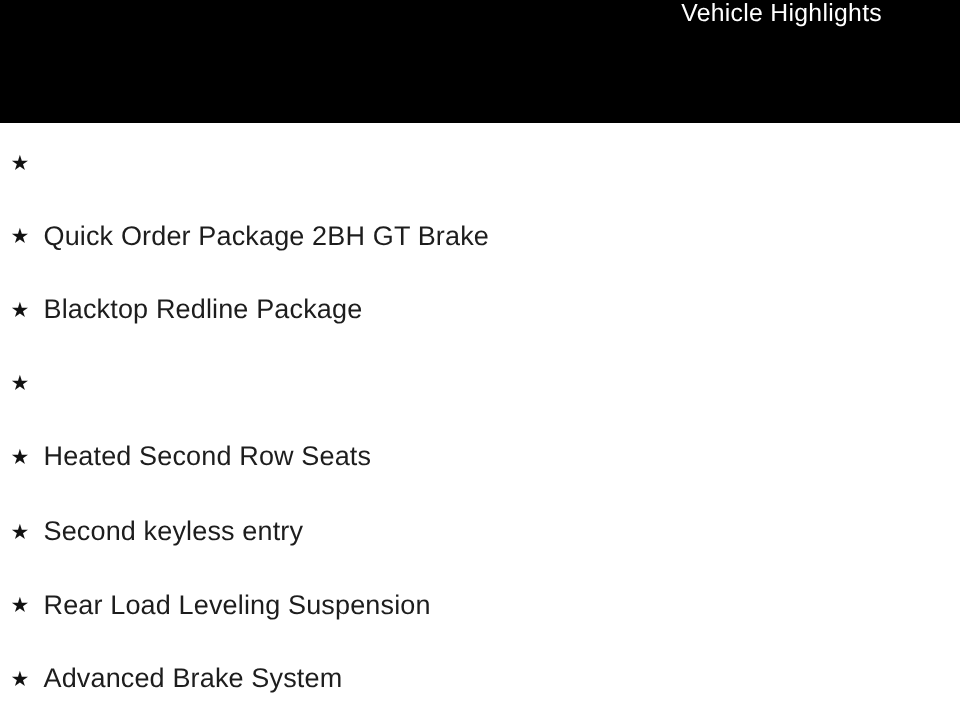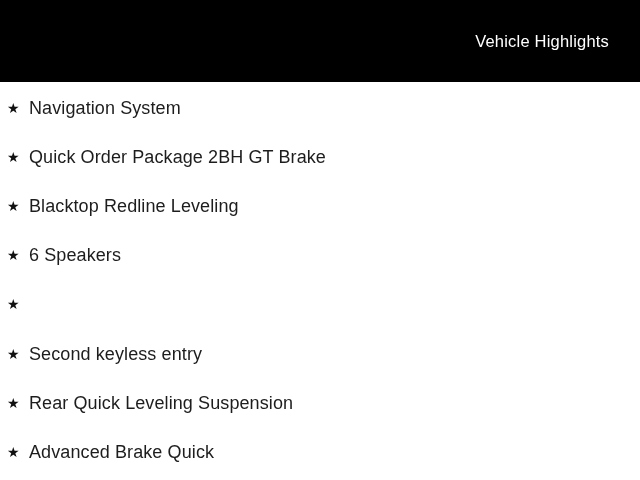--- a/index.html
+++ b/index.html
@@ -12,23 +12,23 @@
     position: relative;
     width: 640px;
     height: 480px;
     background: #ffffff;
     overflow: hidden;
   }
   .header {
     height: 82px;
     background: #000000;
     display: flex;
-    align-items: center;
+    align-items: flex-start;
     justify-content: flex-end;
-    padding-right: 31px;
+    padding-right: 52px;
     box-sizing: border-box;
   }
   .header-title {
     color: #ffffff;
     font-size: 16.5px;
     font-weight: 400;
     letter-spacing: 0.2px;
   }
   .highlights-list {
     list-style: none;
@@ -63,44 +63,43 @@
 
 <div class="page">
 
   <div class="header">
     <span class="header-title">Vehicle Highlights</span>
   </div>
 
   <ul class="highlights-list">
     <li class="item">
       <span class="star">★</span>
-      <span class="label">Navigation System</span>
     </li>
     <li class="item">
       <span class="star">★</span>
       <span class="label">Quick Order Package 2BH GT Brake</span>
     </li>
     <li class="item">
       <span class="star">★</span>
-      <span class="label">Blacktop Redline Leveling</span>
+      <span class="label">Blacktop Redline Package</span>
     </li>
     <li class="item">
       <span class="star">★</span>
-      <span class="label">6 Speakers</span>
     </li>
     <li class="item">
       <span class="star">★</span>
+      <span class="label">Heated Second Row Seats</span>
     </li>
     <li class="item">
       <span class="star">★</span>
       <span class="label">Second keyless entry</span>
     </li>
     <li class="item">
       <span class="star">★</span>
-      <span class="label">Rear Quick Leveling Suspension</span>
+      <span class="label">Rear Load Leveling Suspension</span>
     </li>
     <li class="item">
       <span class="star">★</span>
-      <span class="label">Advanced Brake Quick</span>
+      <span class="label">Advanced Brake System</span>
     </li>
   </ul>
 
 </div>
 
 </body></html>

